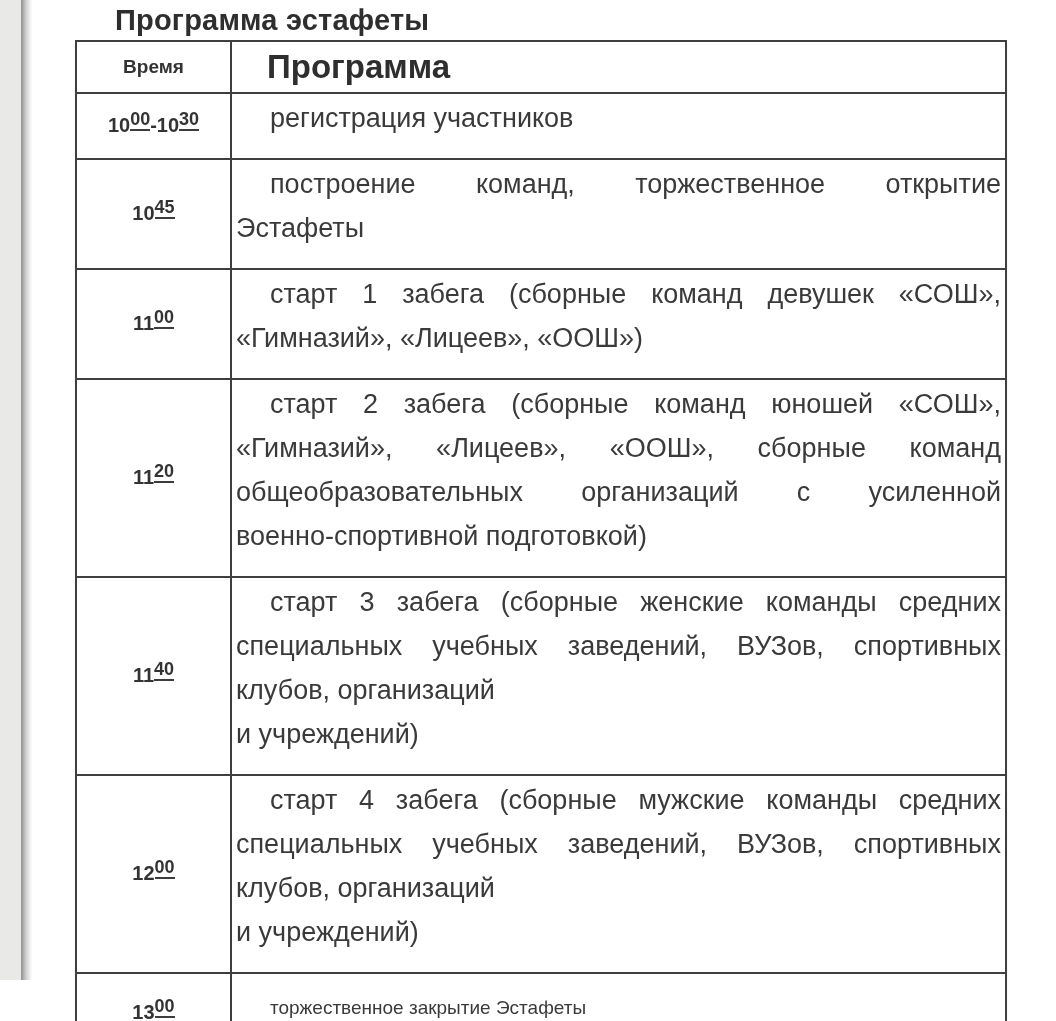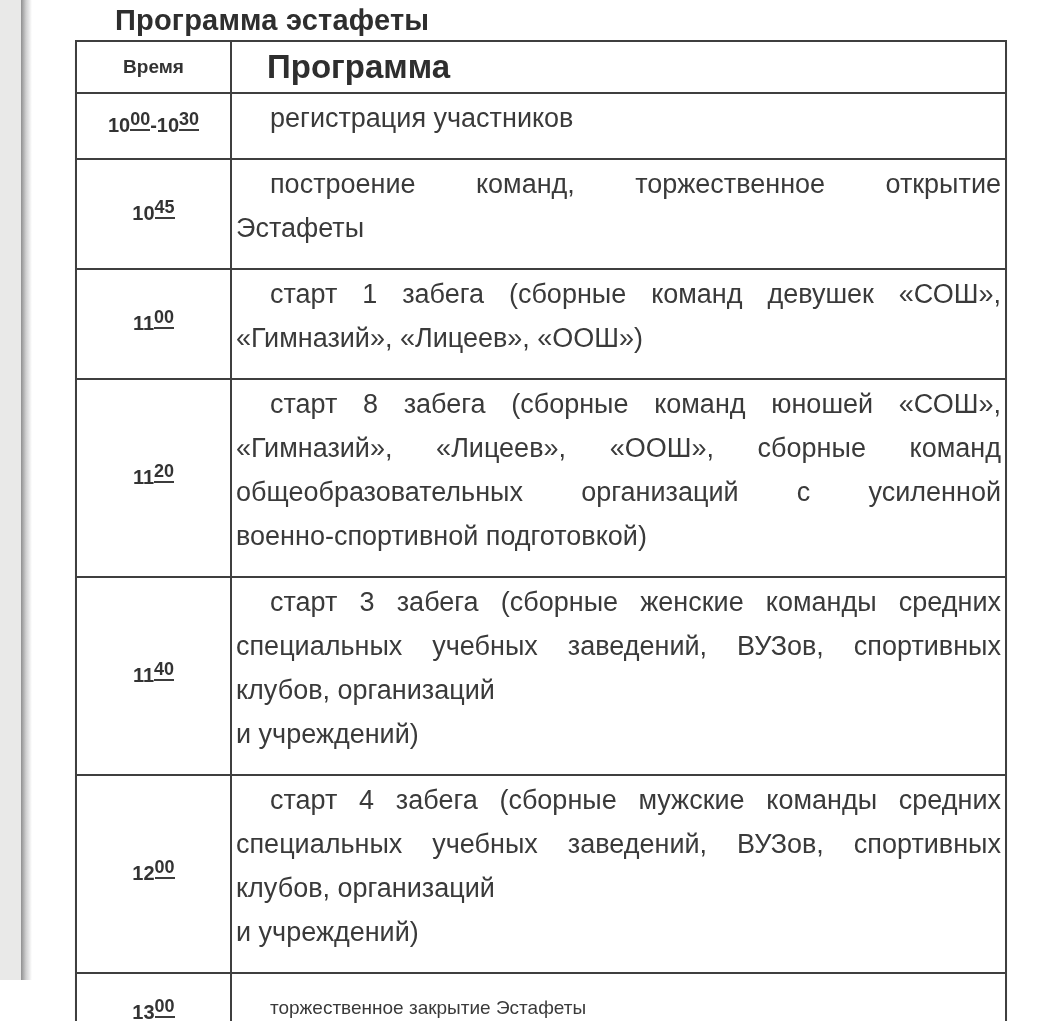--- a/index.html
+++ b/index.html
@@ -120,21 +120,21 @@
         <tr>
           <td class="time-cell"><span>11</span><span class="sup">00</span></td>
           <td class="program-cell">
             <div class="line justify indent">старт 1 забега (сборные команд девушек «СОШ»,</div>
             <div class="line">«Гимназий», «Лицеев», «ООШ»)</div>
           </td>
         </tr>
         <tr>
           <td class="time-cell"><span>11</span><span class="sup">20</span></td>
           <td class="program-cell">
-            <div class="line justify indent">старт 8 забега (сборные команд юношей «СОШ»,</div>
+            <div class="line justify indent">старт 2 забега (сборные команд юношей «СОШ»,</div>
             <div class="line justify">«Гимназий», «Лицеев», «ООШ», сборные команд</div>
             <div class="line justify">общеобразовательных организаций с усиленной</div>
             <div class="line">военно-спортивной подготовкой)</div>
           </td>
         </tr>
         <tr>
           <td class="time-cell"><span>11</span><span class="sup">40</span></td>
           <td class="program-cell">
             <div class="line justify indent">старт 3 забега (сборные женские команды средних</div>
             <div class="line justify">специальных учебных заведений, ВУЗов, спортивных</div>

